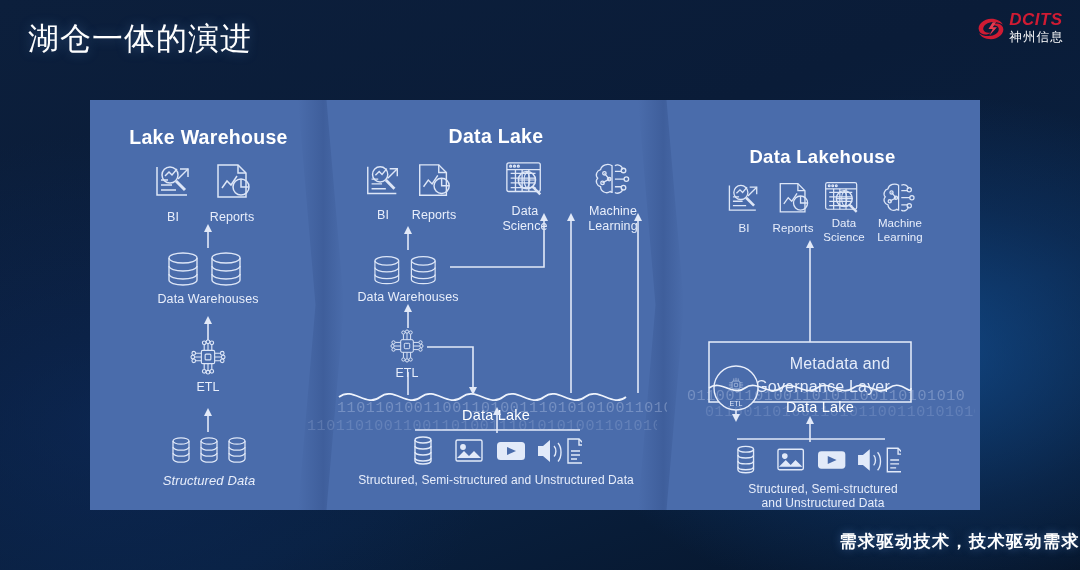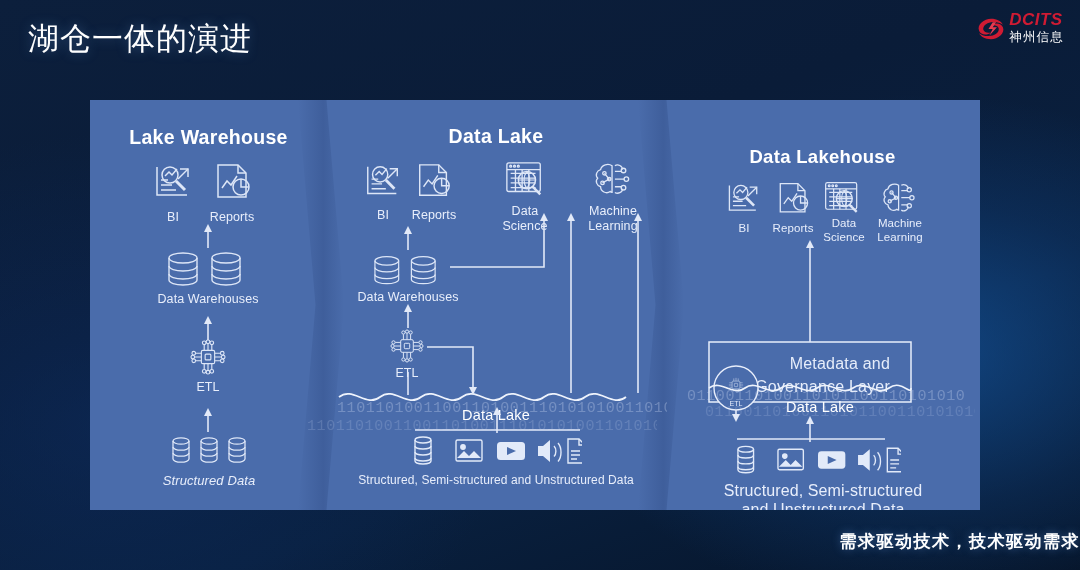--- a/index.html
+++ b/index.html
@@ -489,21 +489,21 @@
             <path d="M126 11h5l7-6v22l-7-6h-5z" fill="#e2eaf9" stroke="none"></path>
             <path d="M142 11c2.5 2.5 2.5 8 0 10.5M146 8c4 4.5 4 14 0 18.5"></path>
           </g>
         <g>
             <path d="M156 4h11l6 6v18h-17z"></path>
             <path d="M167 4v6h6"></path>
             <path d="M159 16h9M159 20h9M159 24h6"></path>
           </g>
       </svg>
     </div>
-    <div class="lbl" style="left:18px;top:366px;width:280px;font-size:16px;">Structured, Semi-structured
+    <div class="lbl" style="left:18px;top:366px;width:280px;font-size:12px;">Structured, Semi-structured
 and Unstructured Data</div>
 
     <svg class="arrows" viewBox="0 0 315 410">
       <g stroke="#e2e9f8" stroke-width="1.6" fill="none">
         <path d="M145 226V128"></path>
         <path d="M145 326v-22"></path>
         <path d="M72 323h148"></path>
         <path d="M71 294v8"></path>
       </g>
       <g fill="#e2e9f8">

